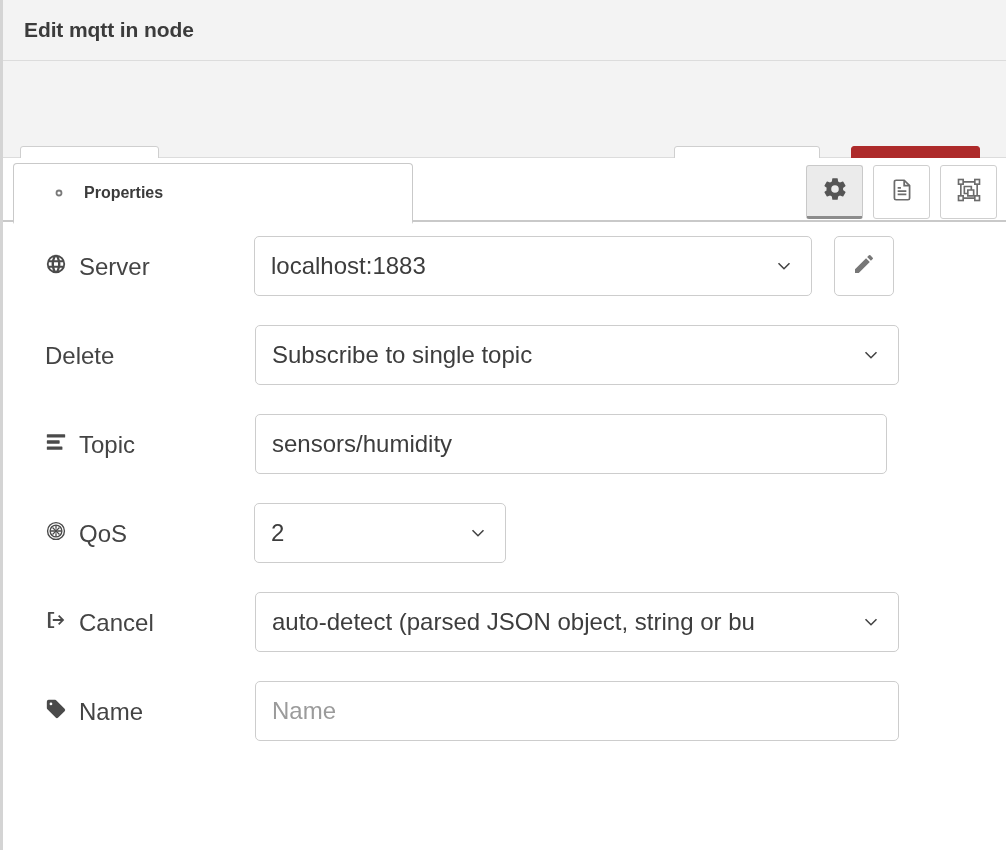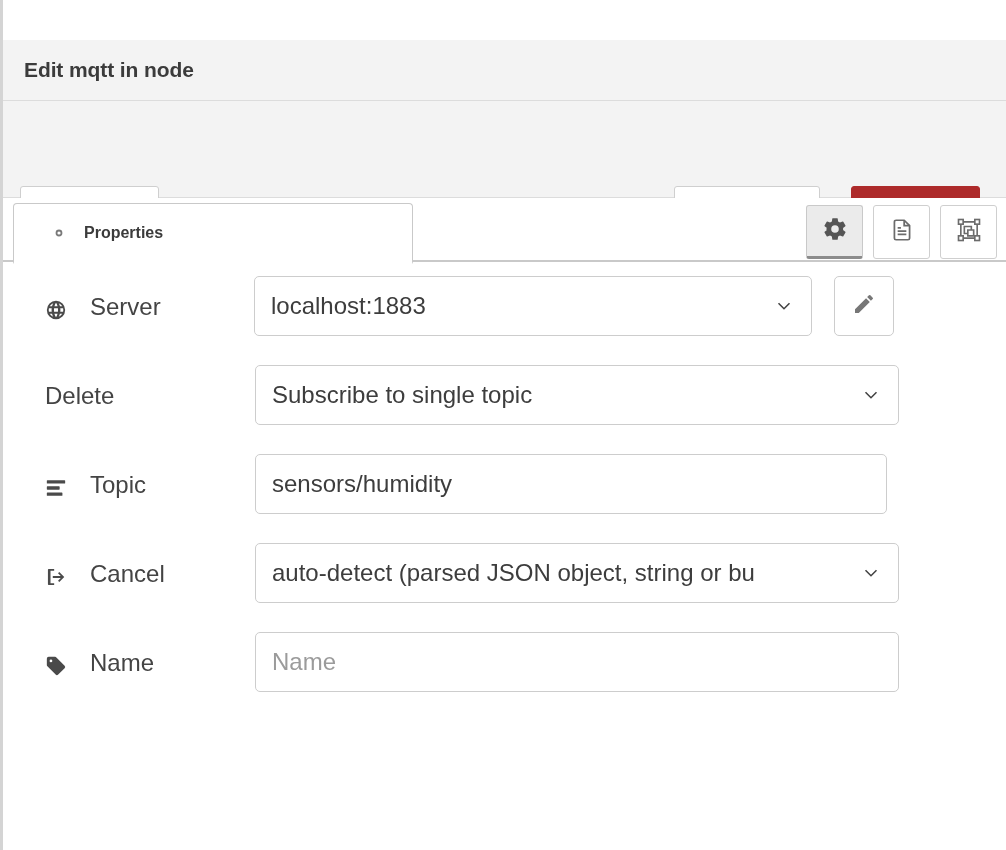--- a/index.html
+++ b/index.html
@@ -27,21 +27,20 @@
   }
 
   
   .titlebar {
     height: 61px;
     background: #f3f3f3;
     border-bottom: 1px solid #dcdcdc;
     display: flex;
     align-items: center;
     padding-left: 21px;
-    margin-top: 40px;
   }
   .titlebar-text {
     font-size: 21px;
     font-weight: bold;
     color: #3b3b3b;
     letter-spacing: -0.1px;
   }
 
   
   .buttonbar {
@@ -157,22 +156,22 @@
   .form-row {
     position: relative;
     height: 89px;
     display: flex;
     align-items: center;
   }
   .row-label {
     position: absolute;
     left: 42px;
     display: flex;
-    align-items: flex-end;
-    gap: 20px;
+    align-items: flex-start;
+    gap: 9px;
     font-size: 24px;
     color: #444444;
     white-space: nowrap;
   }
   .row-label .label-icon {
     display: inline-flex;
     align-items: center;
     color: #4a4a4a;
     width: 25px;
     justify-content: flex-start;
@@ -355,20 +354,41 @@
             <rect x="2" y="16.9" width="17" height="3.6" rx="0.6"></rect>
           </svg>
         </span>
         <span>Topic</span>
       </span>
       <div class="field f-topic" style="top:14px;">
         <span>sensors/humidity</span>
       </div>
     </div>
 
+    <div class="form-row" id="row-qos">
+      <span class="row-label">
+        <span class="label-icon">
+          <svg width="22" height="22" viewBox="0 0 24 24" fill="none" stroke="currentColor" stroke-width="1.5" aria-hidden="true">
+            <circle cx="12" cy="12" r="9.2"></circle>
+            <circle cx="12" cy="12" r="6.4"></circle>
+            <circle cx="12" cy="12" r="2" fill="currentColor" stroke="none"></circle>
+            <path d="M12 5.6v4M12 14.4v4M6.4 12h4M13.6 12h4M8.2 8.2l2.6 2.6M13.2 13.2l2.6 2.6M15.8 8.2l-2.6 2.6M10.8 13.2l-2.6 2.6" stroke-width="1.4"></path>
+          </svg>
+        </span>
+        <span>QoS</span>
+      </span>
+      <div class="field select f-qos" style="top:14px;">
+        <span class="sel-text">2</span>
+        <span class="chev">
+          <svg width="22" height="22" viewBox="0 0 24 24" fill="none" stroke="currentColor" stroke-width="1.7">
+              <path d="M6 9l6 6 6-6"></path>
+            </svg>
+        </span>
+      </div>
+    </div>
 
     <div class="form-row" id="row-output">
       <span class="row-label">
         <span class="label-icon">
           <svg width="22" height="22" viewBox="0 0 24 24" fill="currentColor" aria-hidden="true">
             <path d="M4 3.2h6v2H6v13.6h4v2H4a.8.8 0 0 1-.8-.8V4a.8.8 0 0 1 .8-.8z"></path>
             <path d="M15.6 6.6l-1.4 1.4 3 3H8.5v2h8.7l-3 3 1.4 1.4L21 12l-5.4-5.4z"></path>
           </svg>
         </span>
         <span>Cancel</span>

